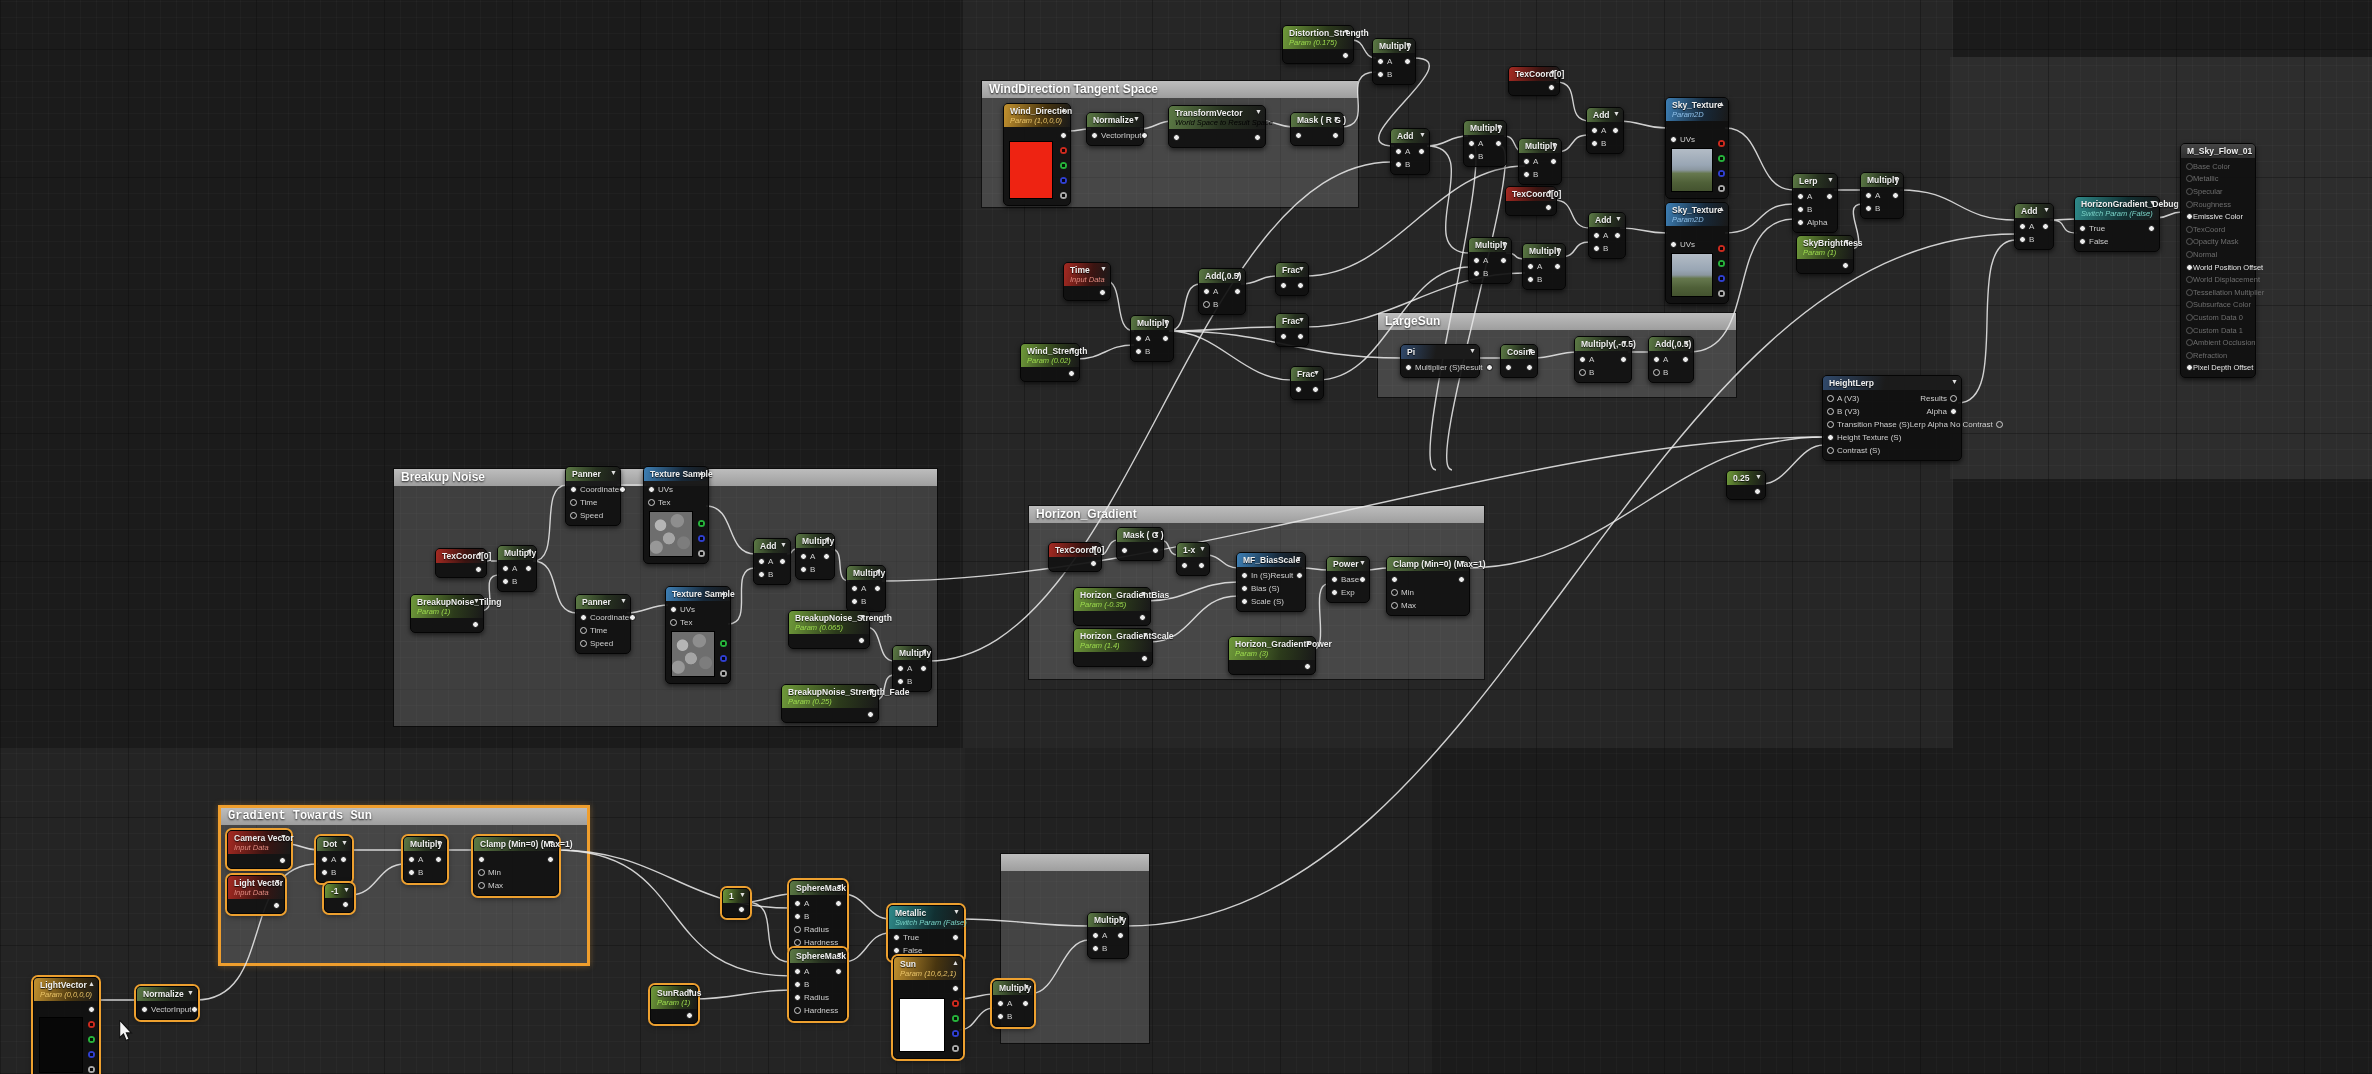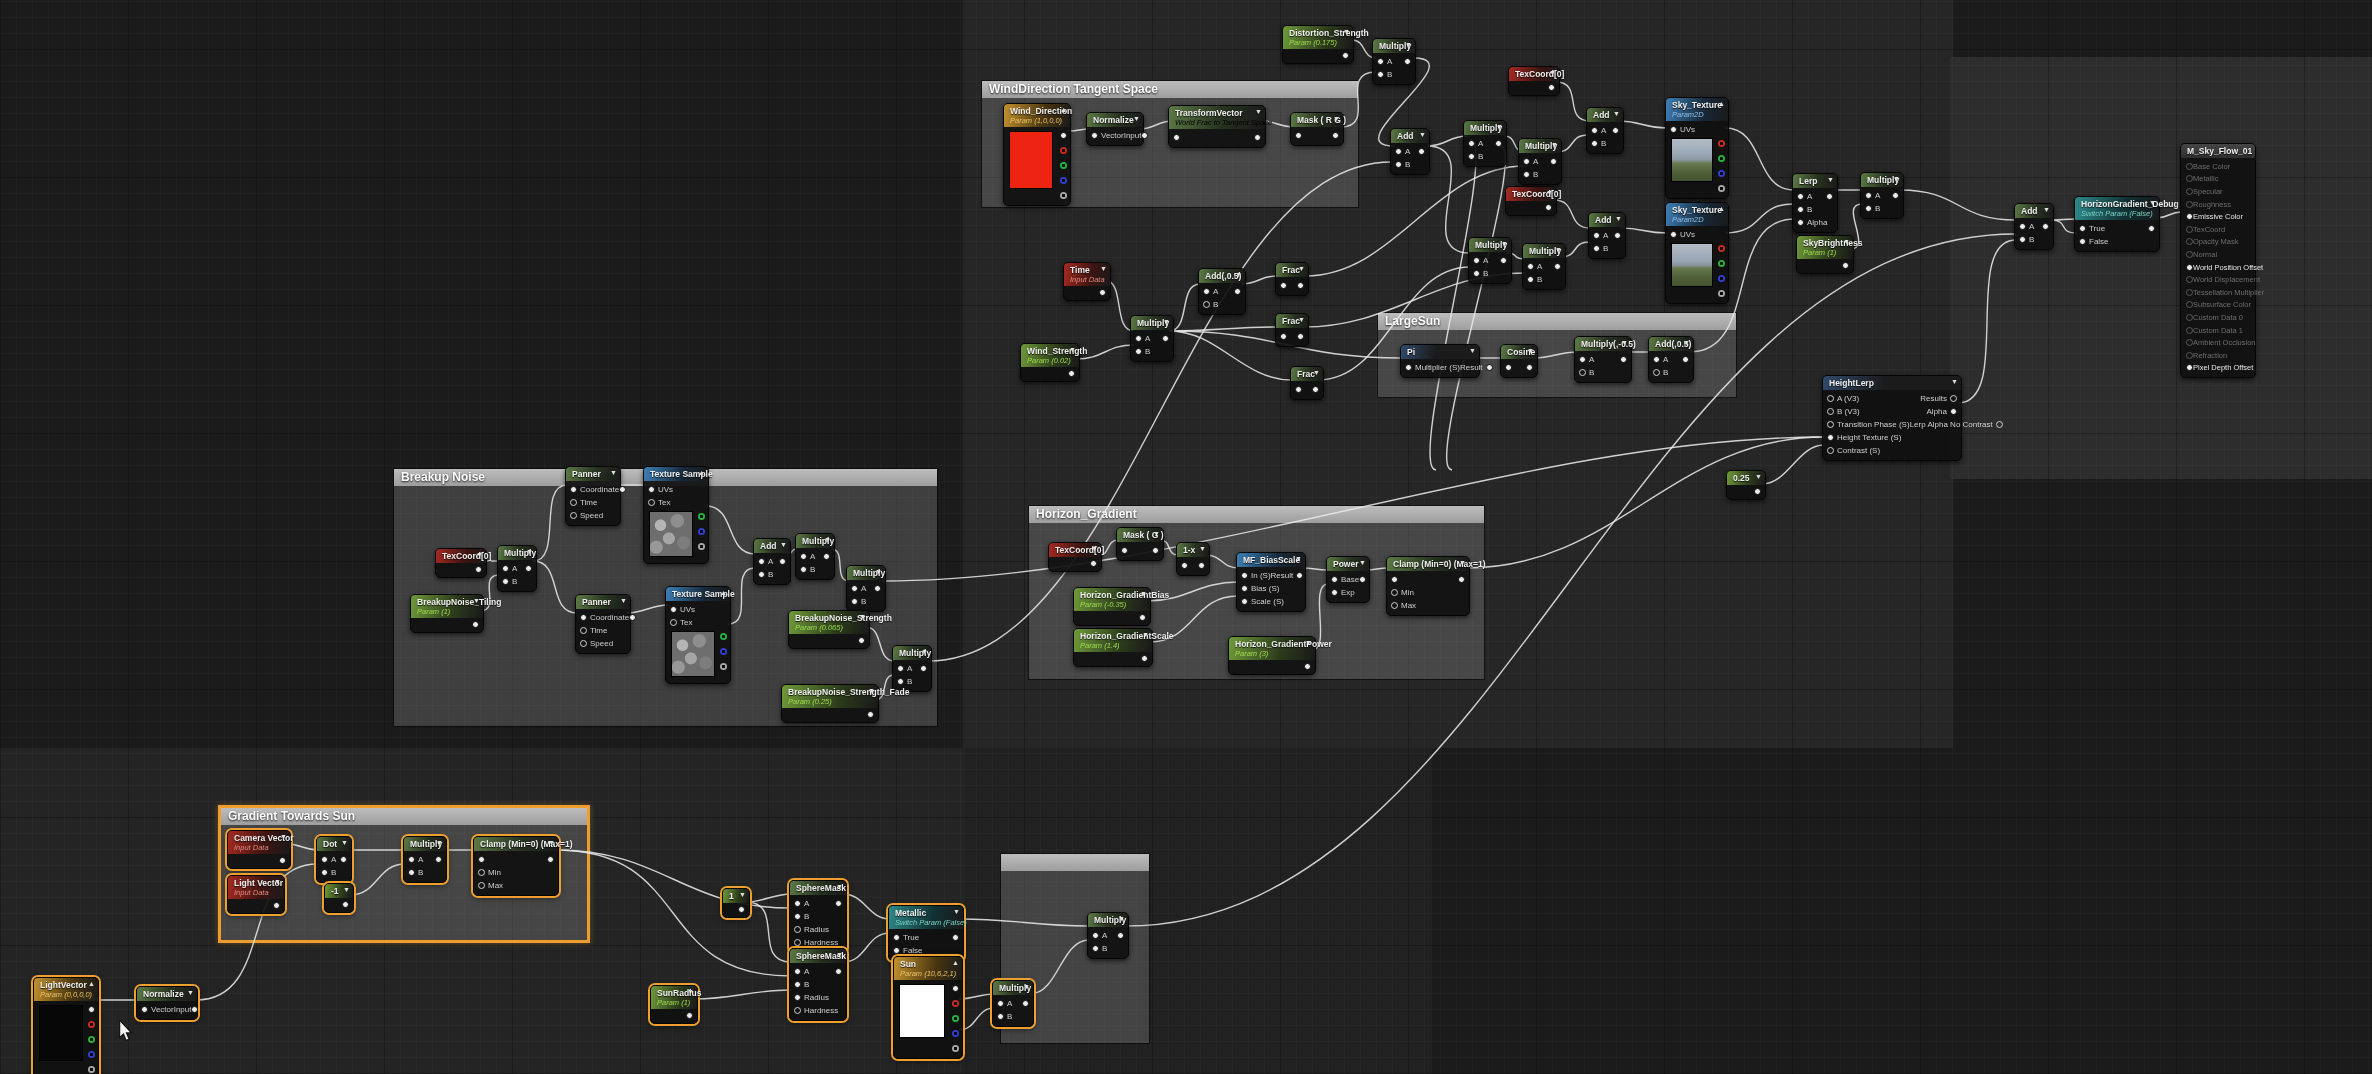--- a/index.html
+++ b/index.html
@@ -48,21 +48,21 @@
   .row .rlbl{font-size:8px;color:#cfcfcf;margin-right:3px;white-space:nowrap;}
   .row .sp{flex:1;}
   .pin{width:7px;height:7px;border-radius:50%;flex:none;box-sizing:border-box;}
   .p-f{background:#ededed;border:1px solid #0b0b0b;}
   .p-h{background:transparent;border:1.5px solid #cfcfcf;}
   .p-dim{background:transparent;border:1.5px solid #5a5a5a;}
   .p-r{background:radial-gradient(circle,#150505 0 30%,#cd2a1e 36% 100%);}
   .p-g{background:radial-gradient(circle,#051505 0 30%,#26b33b 36% 100%);}
   .p-b{background:radial-gradient(circle,#050515 0 30%,#2f3fd0 36% 100%);}
   .p-a{background:radial-gradient(circle,#0a0a0a 0 30%,#a8a8a8 36% 100%);}
-  .flexb{display:flex;align-items:flex-start;}
+  .flexb{display:flex;align-items:flex-end;}
   .pincol{display:flex;flex-direction:column;justify-content:flex-start;gap:8px;padding:3px 3px 3px 2px;}
   .preview{margin:2px 3px 3px 5px;border:1px solid #000;}
   .mrow{display:flex;align-items:center;height:12.6px;padding:0 5px;}
   .mrow .lbl{font-size:7.5px;white-space:nowrap;}
   .mrow.on .lbl{color:#e6e6e6;}
   .mrow.off .lbl{color:#6e6e6e;}
   svg.wires{position:absolute;inset:0;z-index:4;pointer-events:none;}
   #cursor{position:absolute;z-index:20;pointer-events:none;}
 </style>
 </head>
@@ -171,21 +171,21 @@
       <div class="cbody"></div>
     </div>
     <div class="comment" style="left: 393px; top: 468px; width: 545px; height: 259px;">
       <div class="ctitle">Breakup Noise</div>
       <div class="cbody"></div>
     </div>
     <div class="comment" style="left: 1028px; top: 505px; width: 457px; height: 175px;">
       <div class="ctitle">Horizon_Gradient</div>
       <div class="cbody"></div>
     </div>
-    <div class="comment sel" style="left: 218px; top: 805px; width: 372px; height: 138px;">
+    <div class="comment sel" style="left: 218px; top: 805px; width: 372px; height: 161px; font-family: Liberation Mono, monospace;">
       <div class="ctitle">Gradient Towards Sun</div>
       <div class="cbody"></div>
     </div>
     <div class="comment" style="left: 1000px; top: 853px; width: 150px; height: 191px;">
       <div class="ctitle"></div>
       <div class="cbody"></div>
     </div>
     <div class="node" style="left: 1003px; top: 103px; width: 68px;">
       <div class="hdr h-gold">
         <span class="ttl">Wind_Direction</span>
@@ -217,21 +217,21 @@
           <span class="pin p-f"></span>
           <span class="lbl">VectorInput</span>
           <span class="sp"></span>
           <span class="pin p-f"></span>
         </div>
       </div>
     </div>
     <div class="node" style="left: 1168px; top: 105px; width: 98px;">
       <div class="hdr h-fn">
         <span class="ttl">TransformVector</span>
-        <span class="sub">World Frac to Tangent Space</span>
+        <span class="sub">World Space to Result Space</span>
         <span class="car">▼</span>
       </div>
       <div class="body">
         <div class="row">
           <span class="pin p-f"></span>
           <span class="sp"></span>
           <span class="pin p-f"></span>
         </div>
       </div>
     </div>

